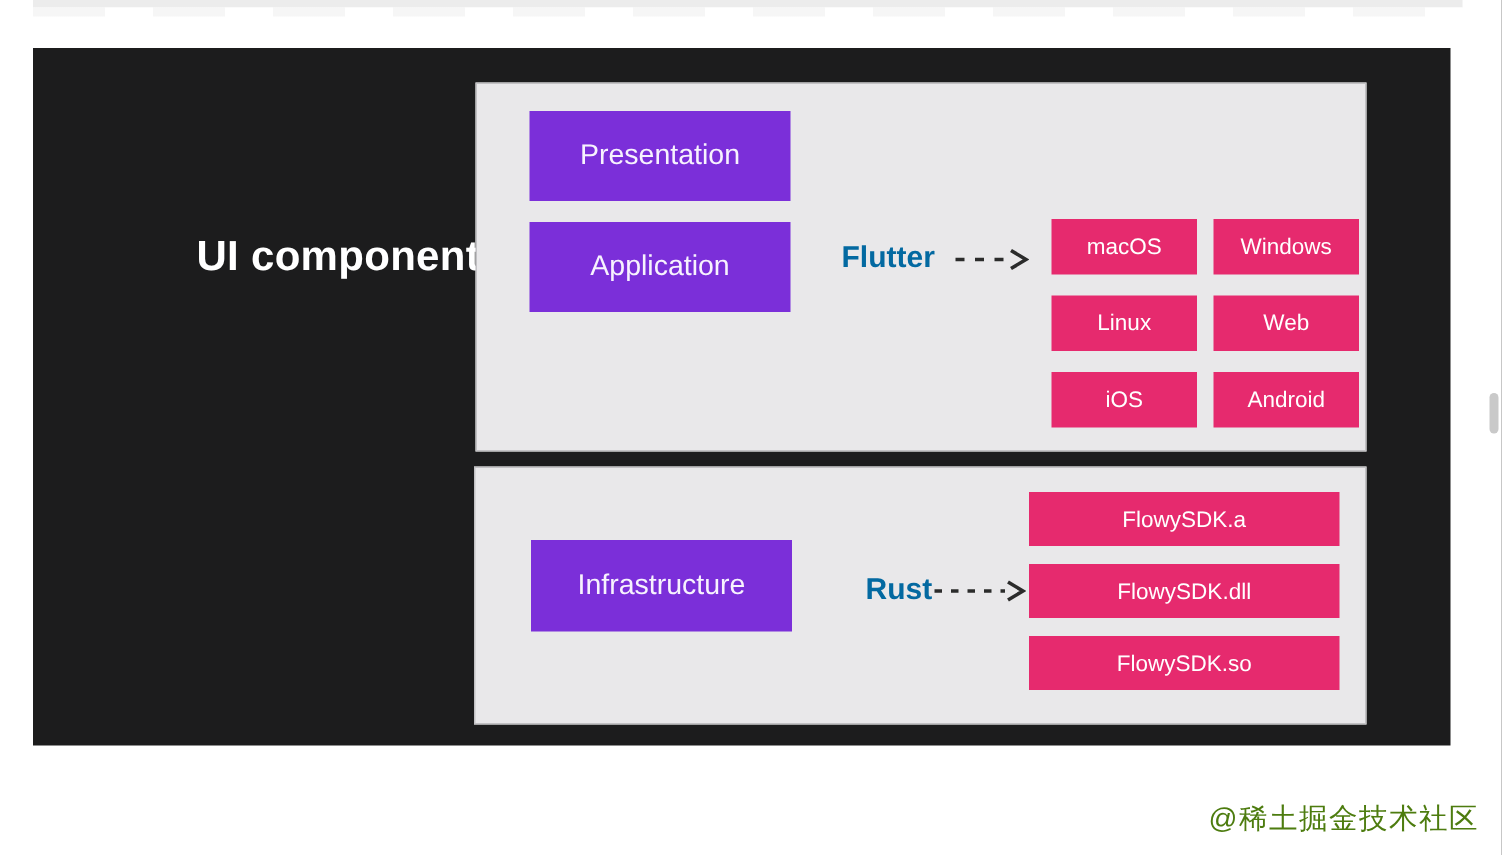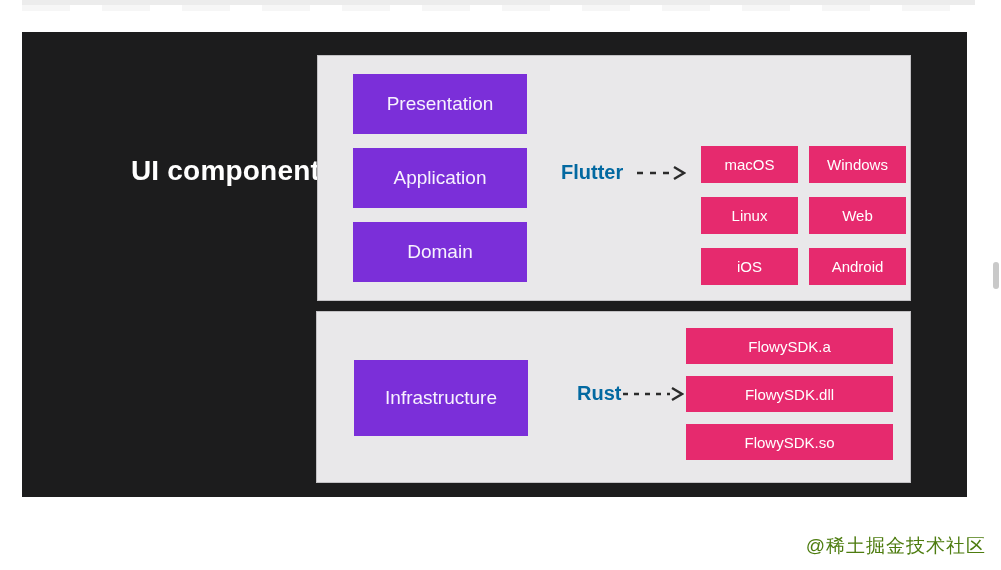--- a/index.html
+++ b/index.html
@@ -68,21 +68,21 @@
     background: #7b2fd9;
     color: #f7f2fe;
     font-size: 19px;
     display: flex;
     align-items: center;
     justify-content: center;
   }
   .layer-presentation { top: 18px; }
   .layer-application  { top: 92px; }
   .layer-domain       { top: 166px; }
-  .layer-infra        { left: 37px; top: 48px; width: 174px; height: 76px; }
+  .layer-infra        { left: 37px; top: 48px; width: 174px; height: 61px; }
 
   .tech-label {
     position: absolute;
     color: #0369a1;
     font-size: 20px;
     font-weight: 700;
   }
   .tech-flutter { left: 243px; top: 105px; }
   .tech-rust    { left: 260px; top: 70px; }
 
@@ -141,21 +141,20 @@
 
 <div class="top-strip"></div>
 
 <div class="stage">
 
   <div class="section-label ui">UI component</div>
 
   <div class="panel panel-ui">
     <div class="layer-box layer-presentation">Presentation</div>
     <div class="layer-box layer-application">Application</div>
-    <div class="layer-box layer-domain">Domain</div>
 
     <div class="tech-label tech-flutter">Flutter</div>
 
     <svg class="arrow-svg arrow-flutter" width="50" height="16" viewBox="0 0 50 16">
       <line x1="1" y1="8" x2="36" y2="8" stroke="#2b2b2b" stroke-width="2.4" stroke-dasharray="6 7"></line>
       <path d="M38 2 L48 8 L38 14" fill="none" stroke="#2b2b2b" stroke-width="2.4"></path>
     </svg>
 
     <div class="platform-grid">
       <div class="pink-box">macOS</div>

